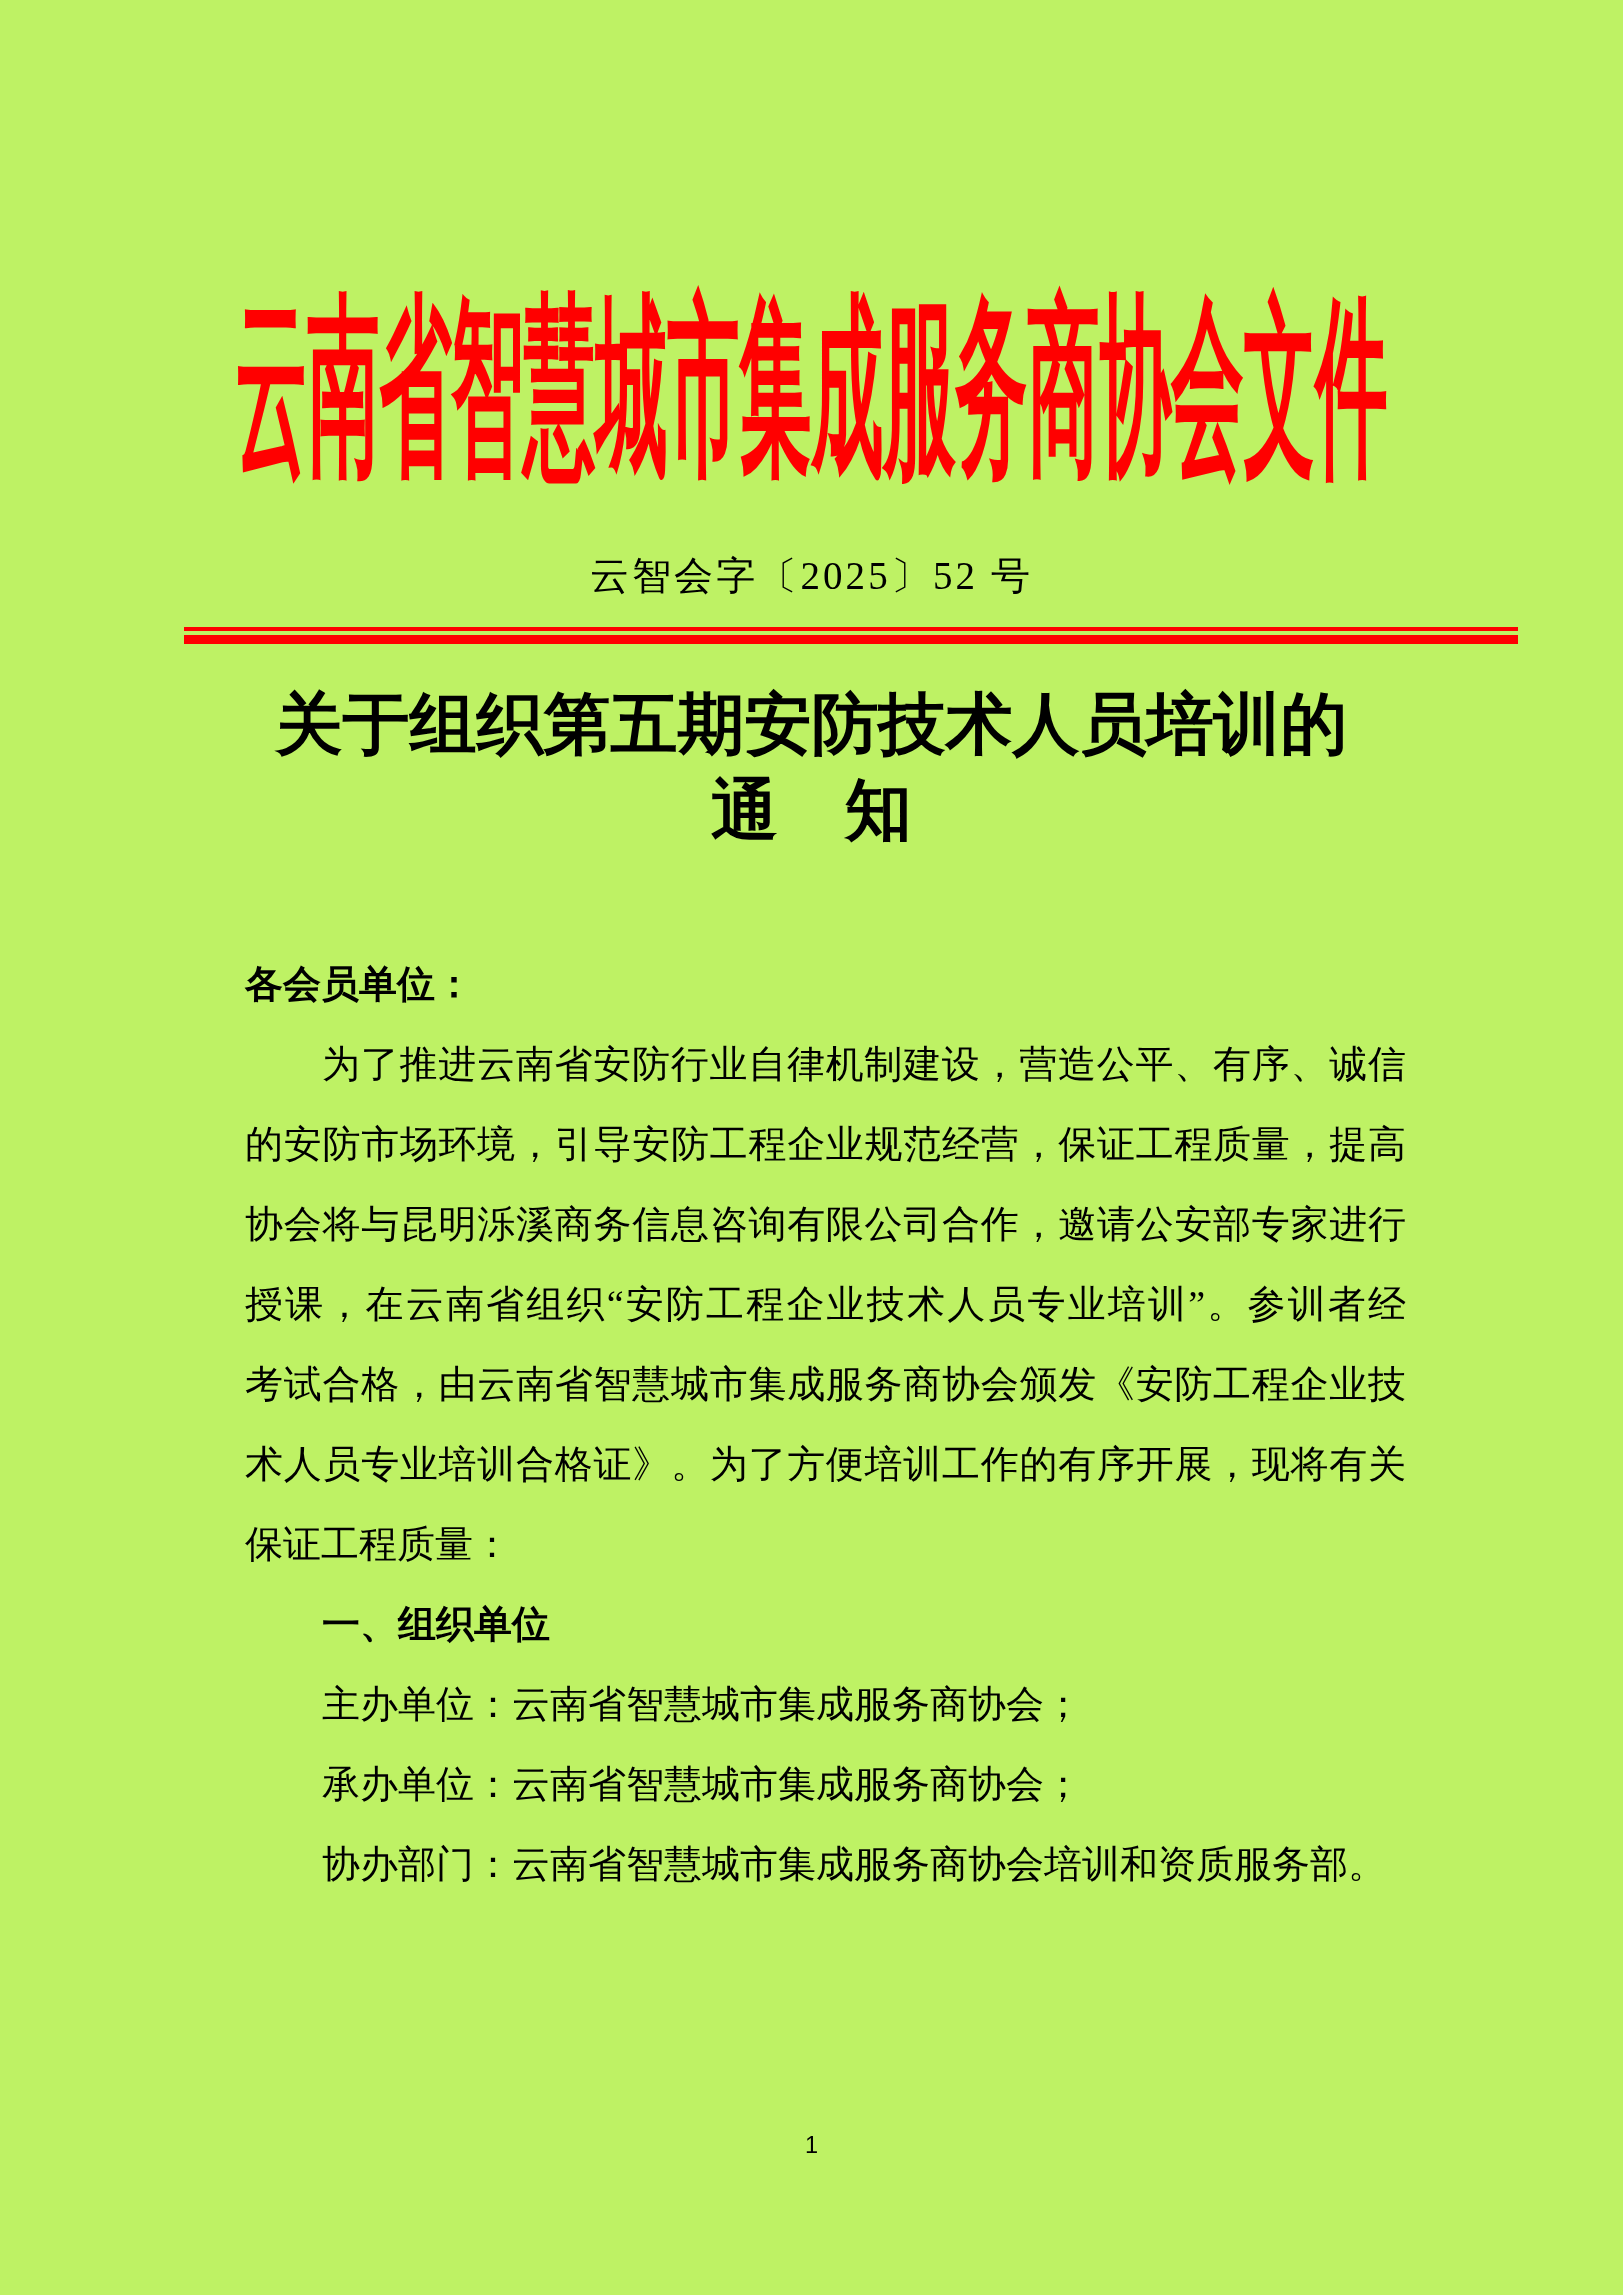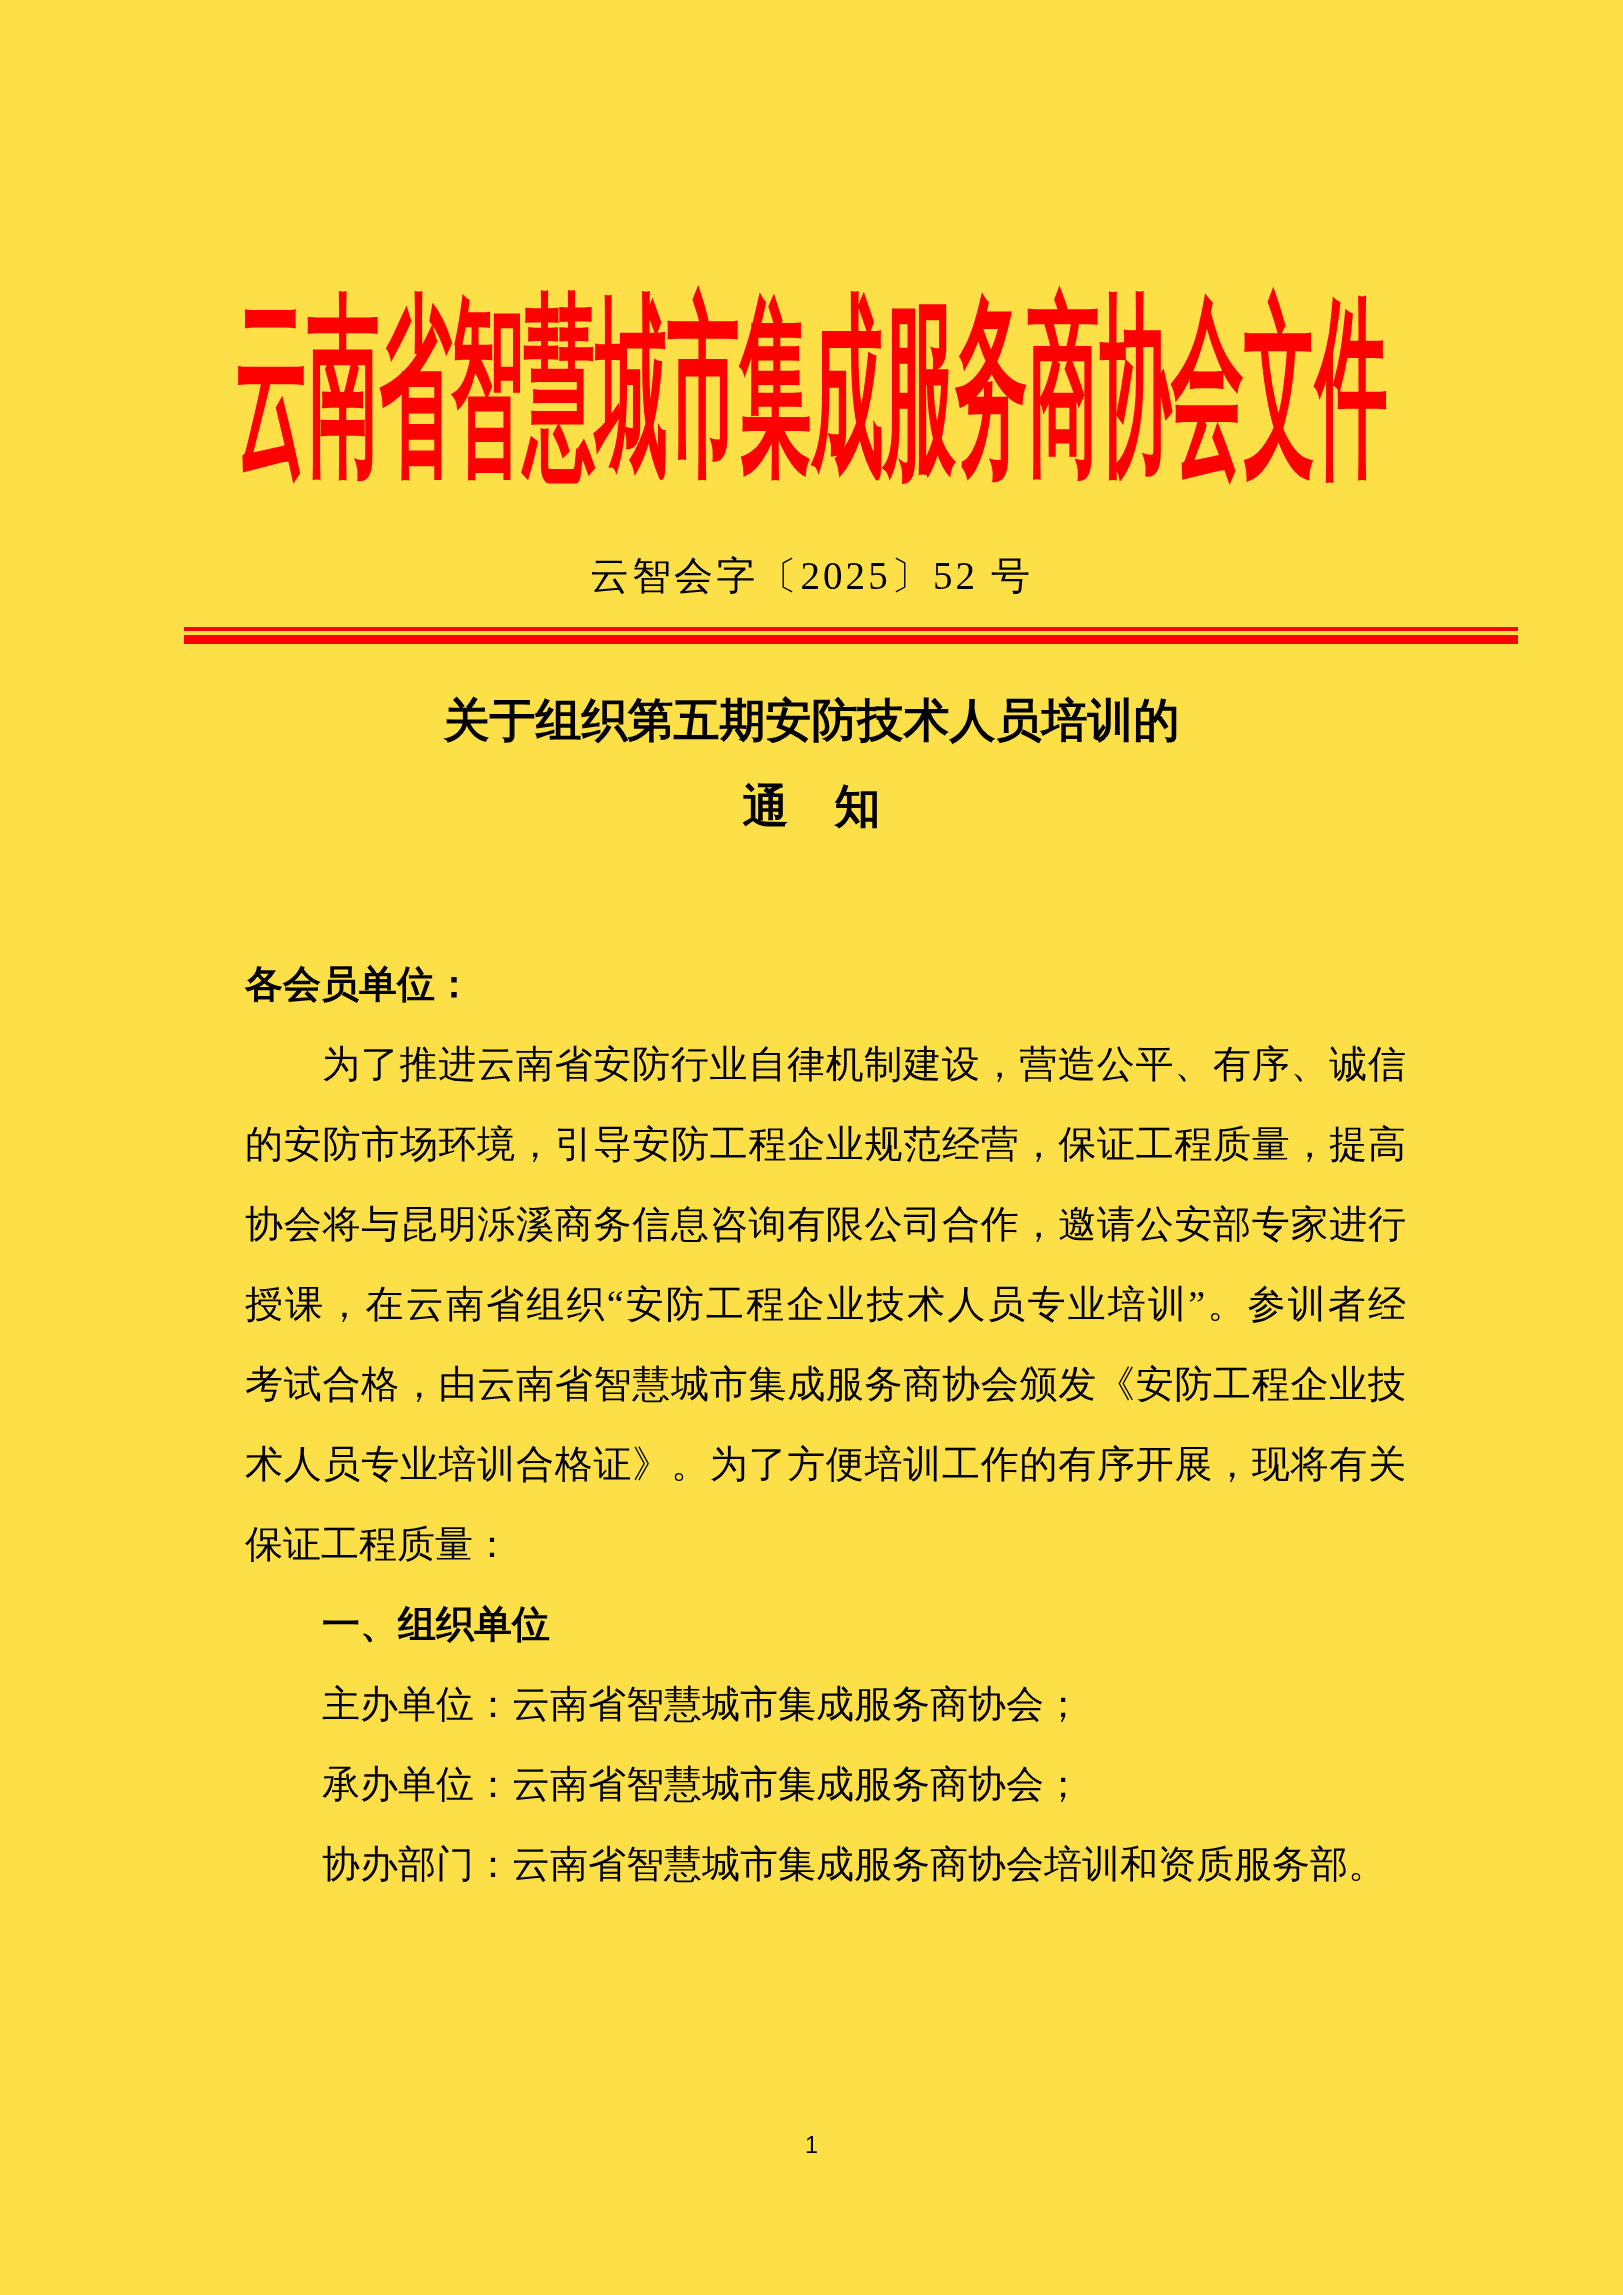--- a/index.html
+++ b/index.html
@@ -4,21 +4,21 @@
 <style>
   html, body {
     margin: 0;
     padding: 0;
     background: #888;
   }
   .page {
     position: relative;
     width: 1623px;
     height: 2295px;
-    background: #fde047;
+    background: #bef264;
     overflow: hidden;
     font-family: "Liberation Serif", "DejaVu Serif", serif;
     color: #000;
   }
   
   .org-title {
     position: absolute;
     top: 292px;
     left: 0;
     width: 100%;
@@ -54,25 +54,24 @@
     background: #ff0000;
   }
   .rule.thin  { top: 627px; height: 3.6px; }
   .rule.thick { top: 635px; height: 8.7px; }
   
   .doc-title {
     position: absolute;
     left: 0;
     width: 100%;
     text-align: center;
-    font-size: 46px;
+    font-size: 67px;
     line-height: 67px;
     font-weight: bold;
     white-space: pre;
-    font-family: Liberation Mono, monospace;
   }
   .doc-title.line1 { top: 691px; }
   .doc-title.line2 { top: 777px; }
   
   .body-block {
     position: absolute;
     left: 245px;
     top: 944px;
     width: 1161px;
   }

